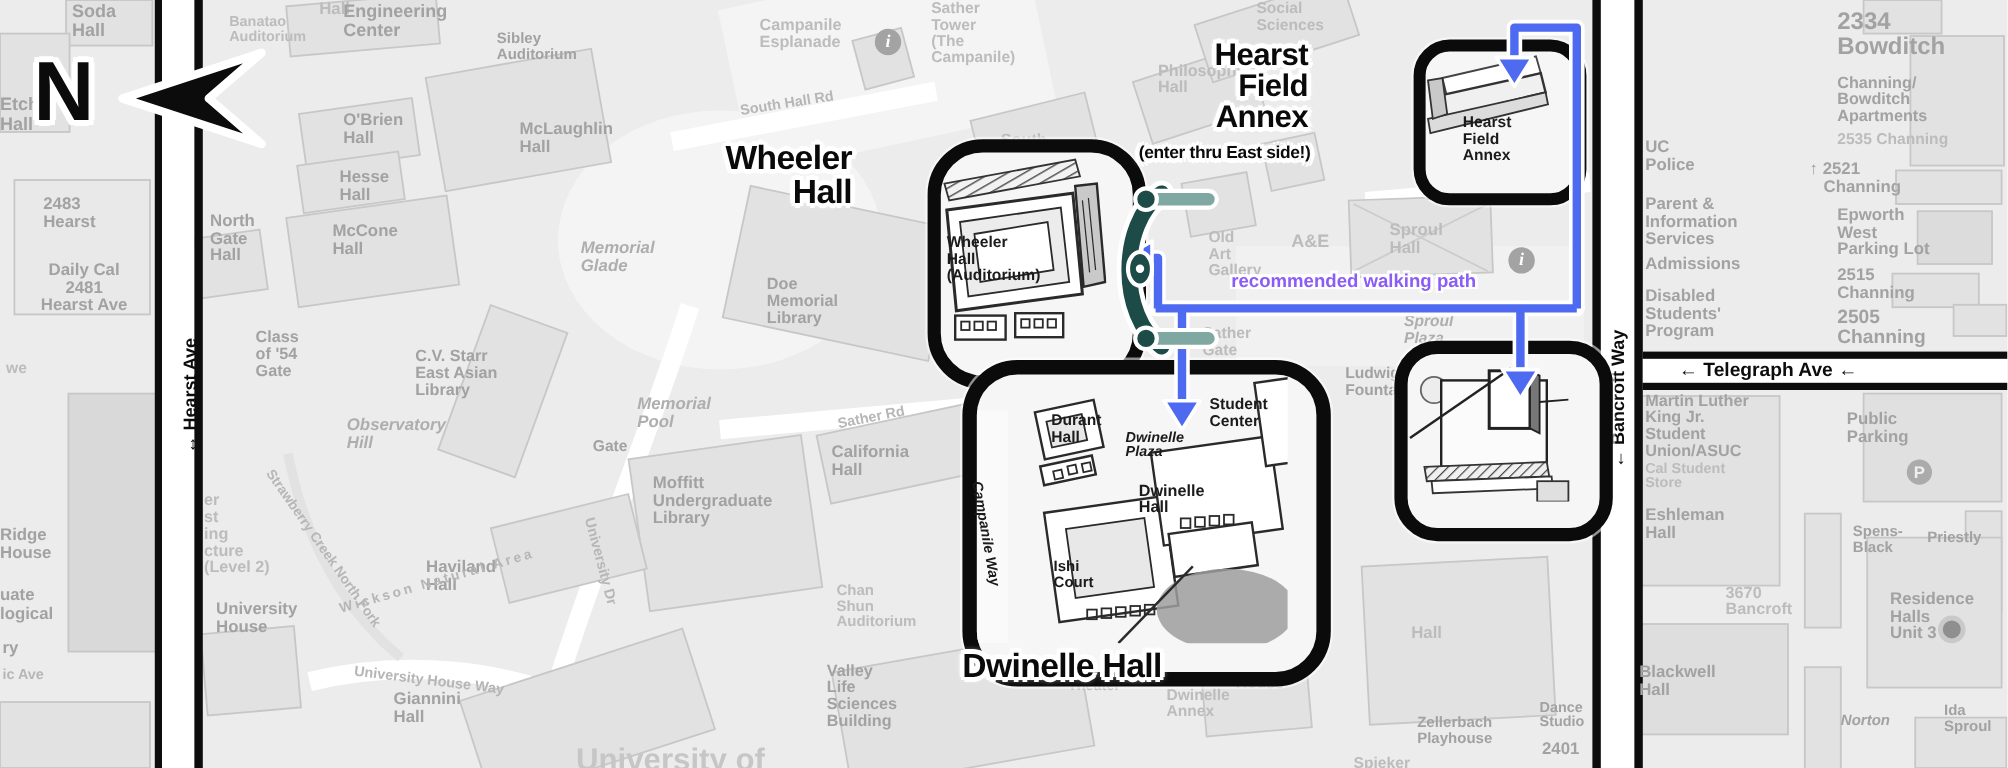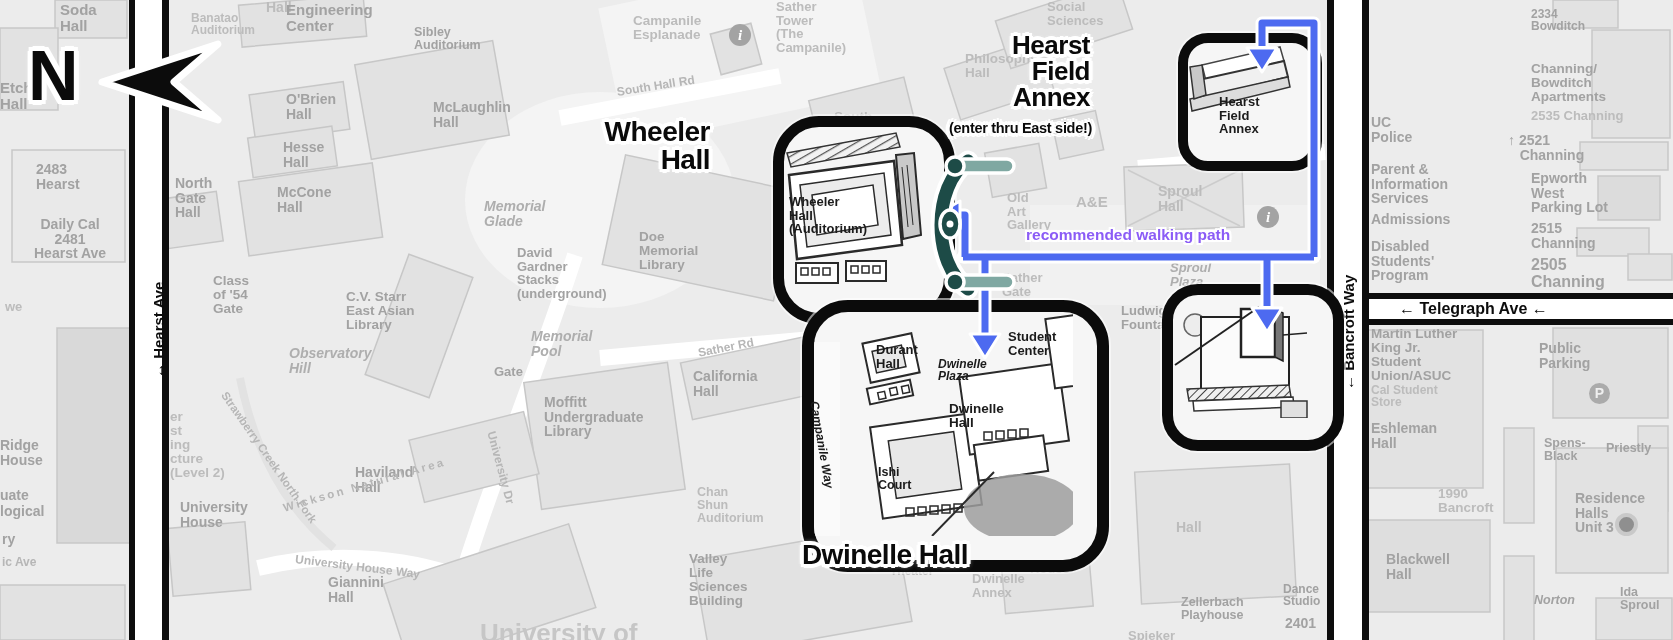--- a/index.html
+++ b/index.html
@@ -165,24 +165,20 @@
       <span class="lbl g" style="left: 213px; top: 274px; font-size: 13.5px;">Class
 of '54
 Gate</span>
       <span class="lbl g" style="left: 346px; top: 290px; font-size: 13.5px;">C.V. Starr
 East Asian
 Library</span>
       <span class="lbl gi" style="left: 289px; top: 346px; font-size: 14px;">Observatory
 Hill</span>
       <span class="lbl gi" style="left: 484px; top: 199px; font-size: 14px;">Memorial
 Glade</span>
-      <span class="lbl g" style="left: 517px; top: 246px; font-size: 13px;">David
-Gardner
-Stacks
-(underground)</span>
       <span class="lbl g" style="left: 639px; top: 230px; font-size: 13.5px;">Doe
 Memorial
 Library</span>
       <span class="lbl gi" style="left: 531px; top: 329px; font-size: 14px;">Memorial
 Pool</span>
       <span class="lbl g" style="left: 494px; top: 365px; font-size: 13px;">Gate</span>
       <span class="lbl rd" style="left: 616px; top: 86px; font-size: 12px; transform: rotate(-9deg);">South Hall Rd</span>
       <span class="lbl gf" style="left: 834px; top: 110px; font-size: 13.5px;">South</span>
       <span class="lbl rd" style="left: 697px; top: 347px; font-size: 12px; transform: rotate(-11deg);">Sather Rd</span>
       <span class="lbl g" style="left: 693px; top: 369px; font-size: 14px;">California
@@ -241,21 +237,21 @@
       <span class="lbl gf" style="left: 1030px; top: 548px; font-size: 13px;">Alumni
 House</span>
       <span class="lbl gf" style="left: 1176px; top: 520px; font-size: 14px;">Hall</span>
       <span class="lbl g" style="left: 1181px; top: 596px; font-size: 12.5px; text-align: center;">Zellerbach
 Playhouse</span>
       <span class="lbl g" style="left: 1283px; top: 583px; font-size: 12px;">Dance
 Studio</span>
       <span class="lbl g" style="left: 1285px; top: 616px; font-size: 14px;">2401</span>
       <span class="lbl gf" style="left: 1128px; top: 629px; font-size: 13px;">Spieker</span>
       <span class="lbl fade" style="left: 480px; top: 620px; font-size: 26px;">University of</span>
-      <span class="lbl g" style="left: 1531px; top: 8px; font-size: 12px;">2334
+      <span class="lbl g" style="left: 1531px; top: 8px; font-size: 20px;">2334
 Bowditch</span>
       <span class="lbl g" style="left: 1531px; top: 62px; font-size: 13.5px;">Channing/
 Bowditch
 Apartments</span>
       <span class="lbl gf" style="left: 1531px; top: 109px; font-size: 13px;">2535 Channing</span>
       <span class="lbl g" style="left: 1371px; top: 115px; font-size: 14px;">UC
 Police</span>
       <span class="lbl g" style="left: 1508px; top: 133px; font-size: 14px;">↑ 2521
    Channing</span>
       <span class="lbl g" style="left: 1371px; top: 162px; font-size: 14px;">Parent &amp;
@@ -278,26 +274,26 @@
 Union/ASUC</span>
       <span class="lbl gf" style="left: 1371px; top: 384px; font-size: 12px;">Cal Student
 Store</span>
       <span class="lbl g" style="left: 1539px; top: 341px; font-size: 14px;">Public
 Parking</span>
       <span class="lbl g" style="left: 1371px; top: 421px; font-size: 14px;">Eshleman
 Hall</span>
       <span class="lbl g" style="left: 1544px; top: 437px; font-size: 12.5px;">Spens-
 Black</span>
       <span class="lbl g" style="left: 1606px; top: 442px; font-size: 12.5px;">Priestly</span>
-      <span class="lbl gf" style="left: 1438px; top: 487px; font-size: 13.5px;">1990
+      <span class="lbl gf" style="left: 1438px; top: 487px; font-size: 13.5px;">3670
 Bancroft</span>
       <span class="lbl g" style="left: 1575px; top: 491px; font-size: 14px;">Residence
 Halls
 Unit 3</span>
-      <span class="lbl g" style="left: 1366px; top: 552px; font-size: 14px; margin-left: 20px;">Blackwell
+      <span class="lbl g" style="left: 1366px; top: 552px; font-size: 14px;">Blackwell
 Hall</span>
       <span class="lbl g" style="left: 1534px; top: 594px; font-size: 12.5px; font-style: italic;">Norton</span>
       <span class="lbl g" style="left: 1620px; top: 586px; font-size: 12.5px;">Ida
 Sproul</span>
       <span class="lbl st" style="left: 151px; top: 378px; font-size: 15px; transform: rotate(-90deg);">↔ Hearst Ave</span>
       <span class="lbl st" style="left: 1341px; top: 390px; font-size: 15px; transform: rotate(-90deg);">← Bancroft Way</span>
       <span class="lbl st" style="left: 1399px; top: 301px; font-size: 16px;">← Telegraph Ave ←</span>
     </div>
   <div id="labels-over">
       <span class="lbl dk" style="left: 789px; top: 195px; font-size: 13px;">Wheeler

